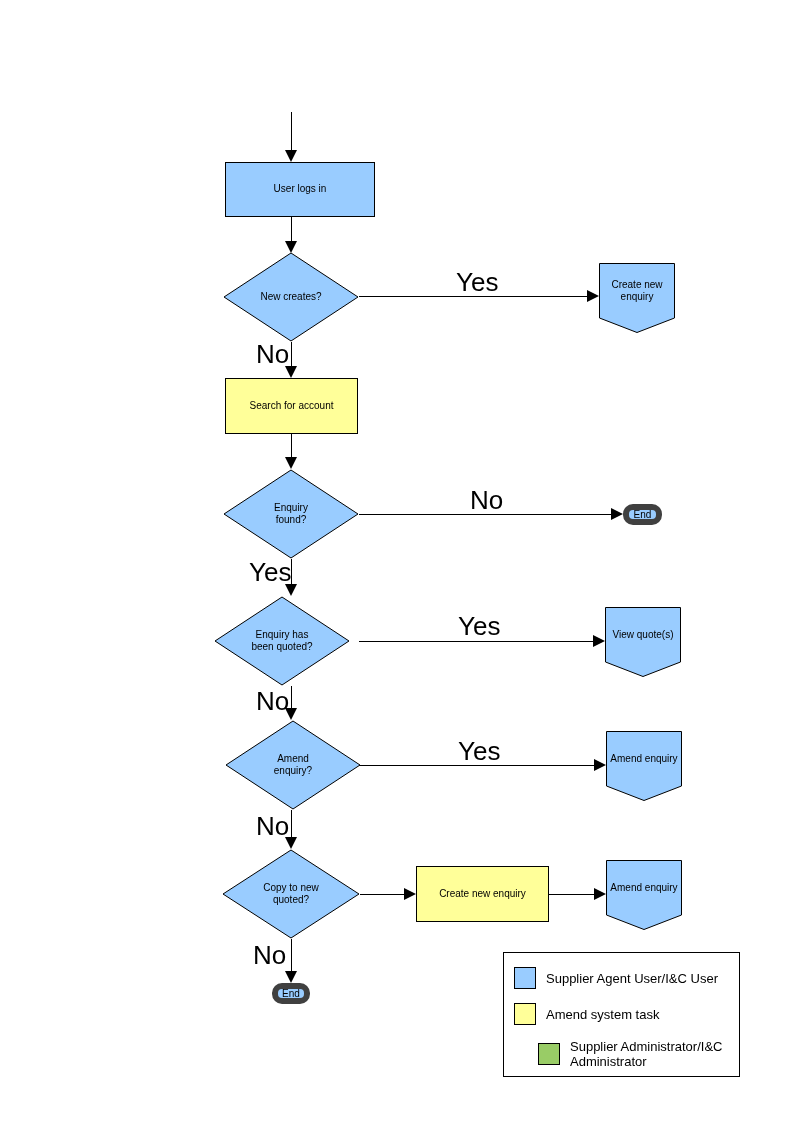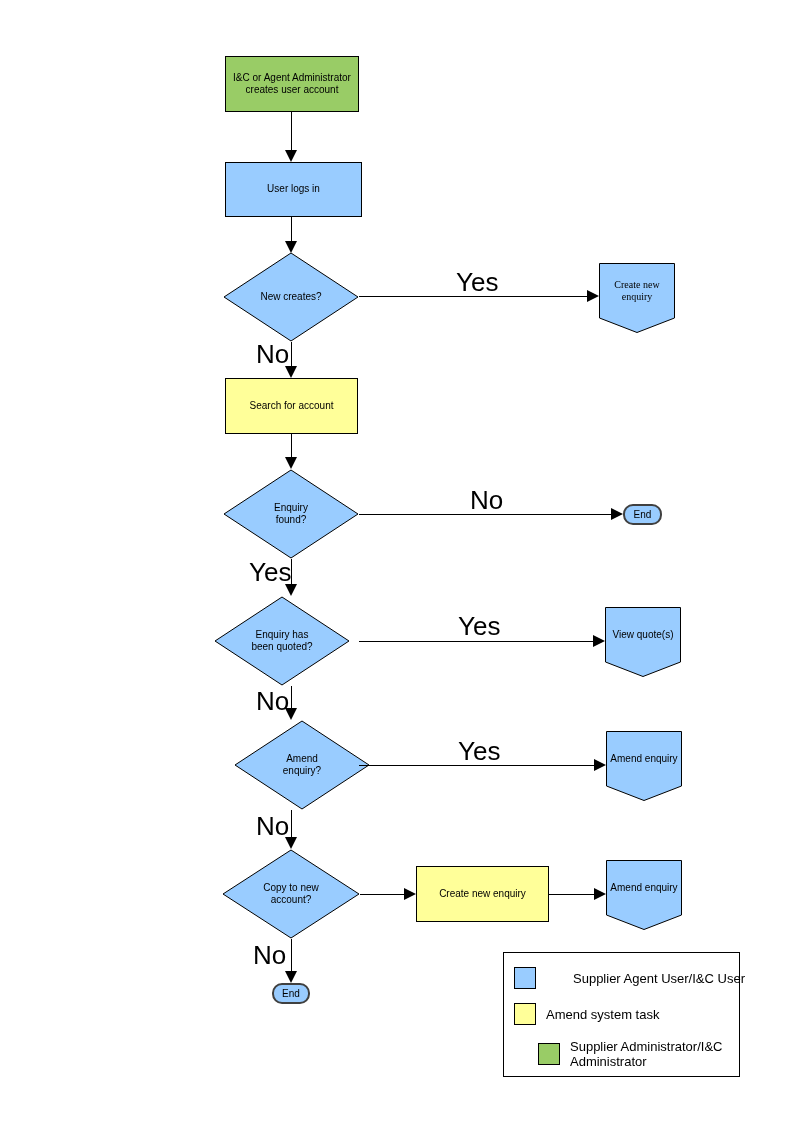--- a/index.html
+++ b/index.html
@@ -13,21 +13,21 @@
   }
   .rectnode { border:1px solid #000; box-sizing:border-box; }
   .shapewrap { position:absolute; }
   .shapewrap svg { position:absolute; left:0; top:0; display:block; }
   .shapetext {
     position:absolute; left:0; top:0; width:100%; display:flex;
     align-items:center; justify-content:center; text-align:center;
     font-size:10px; line-height:1.25; white-space:pre-line;
   }
   .terminator {
-    position:absolute; border:2px solid #404040; border-radius:10px; box-sizing:border-box;
+    position:absolute; border:6px solid #404040; border-radius:10px; box-sizing:border-box;
     display:flex; align-items:center; justify-content:center; font-size:10px;
   }
   .vline { position:absolute; width:1px; background:#000; }
   .hline { position:absolute; height:1px; background:#000; }
   .ah-down {
     position:absolute; width:0; height:0;
     border-left:6px solid transparent; border-right:6px solid transparent;
     border-top:12px solid #000;
   }
   .ah-right {
@@ -44,47 +44,43 @@
     width:22px; height:22px; border:1px solid #000; box-sizing:border-box;
     flex:0 0 22px; margin-right:10px;
   }
   .llabel { font-size:13px; line-height:15px; width:190px; }
 </style>
 </head>
 <body>
 
 <div class="canvas">
 
-  <div class="node rectnode" style="left: 225px; top: 56px; width: 134px; height: 56px; background: rgb(153, 204, 102);">
-    <span>I&amp;C or Agent Administrator
-creates user account</span>
-  </div>
 
   <div class="vline" style="left:291px;top:112px;height:38px;"></div>
   <div class="ah-down" style="left:285px;top:150px;"></div>
 
-  <div class="node rectnode" style="left: 225px; top: 162px; width: 137px; height: 55px; background: rgb(153, 204, 255);">
+  <div class="node rectnode" style="left: 225px; top: 162px; width: 150px; height: 55px; background: rgb(153, 204, 255);">
     <span>User logs in</span>
   </div>
 
   <div class="vline" style="left:291px;top:217px;height:24px;"></div>
   <div class="ah-down" style="left:285px;top:241px;"></div>
 
   <div class="shapewrap" style="left:223px;top:252px;width:136px;height:90px;">
     <svg width="136" height="90" viewBox="0 0 136 90">
       <polygon points="68,1 135,45 68,89 1,45" stroke="#000000" stroke-width="1" fill="#99CCFF"></polygon>
     </svg>
     <div class="shapetext" style="height:90px;">New creates?</div>
   </div>
 
   <div class="hline" style="left:359px;top:296px;width:228px;"></div>
   <div class="ah-right" style="left:587px;top:290px;"></div>
   <div class="elabel" style="left:456px;top:268px;">Yes</div>
 
-  <div class="shapewrap" style="left:599px;top:263px;width:76px;height:70px;font-family:Liberation Serif, serif;">
+  <div class="shapewrap" style="left:599px;top:263px;width:76px;height:70px;">
     <svg width="76" height="70" viewBox="0 0 76 70">
       <polygon points="0.5,0.5 75.5,0.5 75.5,55 38,69.5 0.5,55" stroke="#000000" stroke-width="1" fill="#99CCFF"></polygon>
     </svg>
     <div class="shapetext" style="height:56px;">Create new
 enquiry</div>
   </div>
 
   <div class="vline" style="left:291px;top:342px;height:24px;"></div>
   <div class="ah-down" style="left:285px;top:366px;"></div>
   <div class="elabel" style="left:256px;top:340px;">No</div>
@@ -132,21 +128,21 @@
     <svg width="76" height="70" viewBox="0 0 76 70">
       <polygon points="0.5,0.5 75.5,0.5 75.5,55 38,69.5 0.5,55" stroke="#000000" stroke-width="1" fill="#99CCFF"></polygon>
     </svg>
     <div class="shapetext" style="height:56px;">View quote(s)</div>
   </div>
 
   <div class="vline" style="left:291px;top:686px;height:22px;"></div>
   <div class="ah-down" style="left:285px;top:708px;"></div>
   <div class="elabel" style="left:256px;top:687px;">No</div>
 
-  <div class="shapewrap" style="left:234px;top:720px;width:136px;height:90px;text-decoration:underline;">
+  <div class="shapewrap" style="left:225px;top:720px;width:136px;height:90px;text-decoration:underline;">
     <svg width="136" height="90" viewBox="0 0 136 90">
       <polygon points="68,1 135,45 68,89 1,45" stroke="#000000" stroke-width="1" fill="#99CCFF"></polygon>
     </svg>
     <div class="shapetext" style="height:90px;">Amend
 enquiry?</div>
   </div>
 
   <div class="hline" style="left:359px;top:765px;width:235px;"></div>
   <div class="ah-right" style="left:594px;top:759px;"></div>
   <div class="elabel" style="left:458px;top:737px;">Yes</div>
@@ -160,21 +156,21 @@
 
   <div class="vline" style="left:291px;top:810px;height:27px;"></div>
   <div class="ah-down" style="left:285px;top:837px;"></div>
   <div class="elabel" style="left:256px;top:812px;">No</div>
 
   <div class="shapewrap" style="left:222px;top:849px;width:138px;height:90px;">
     <svg width="138" height="90" viewBox="0 0 138 90">
       <polygon points="69,1 137,45 69,89 1,45" stroke="#000000" stroke-width="1" fill="#99CCFF"></polygon>
     </svg>
     <div class="shapetext" style="height:90px;">Copy to new
-account?</div>
+quoted?</div>
   </div>
 
   <div class="hline" style="left:360px;top:894px;width:44px;"></div>
   <div class="ah-right" style="left:404px;top:888px;"></div>
 
   <div class="node rectnode" style="left: 416px; top: 866px; width: 133px; height: 56px; background: rgb(255, 255, 153);">
     <span>Create new enquiry</span>
   </div>
 
   <div class="hline" style="left:549px;top:894px;width:45px;"></div>
@@ -189,21 +185,21 @@
 
   <div class="vline" style="left:291px;top:939px;height:32px;"></div>
   <div class="ah-down" style="left:285px;top:971px;"></div>
   <div class="elabel" style="left:253px;top:941px;">No</div>
 
   <div class="terminator" style="left: 272px; top: 983px; width: 38px; height: 21px; background: rgb(153, 204, 255);">
     <span>End</span>
   </div>
 
   <div class="legend" style="left:503px;top:952px;width:237px;height:125px;">
-    <div class="lrow" style="top:14px;gap:27px;">
+    <div class="lrow" style="top:14px;">
       <span class="swatch" style="background: rgb(153, 204, 255);"></span>
       <span class="llabel">Supplier Agent User/I&amp;C User</span>
     </div>
     <div class="lrow" style="top:50px;">
       <span class="swatch" style="background: rgb(255, 255, 153);"></span>
       <span class="llabel">Amend system task</span>
     </div>
     <div class="lrow" style="top:86px;margin-left:24px;">
       <span class="swatch" style="background: rgb(153, 204, 102);"></span>
       <span class="llabel">Supplier Administrator/I&amp;C Administrator</span>

